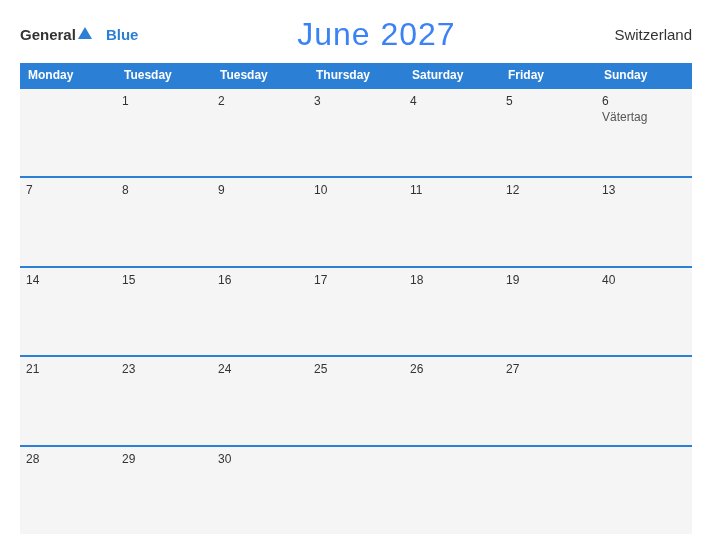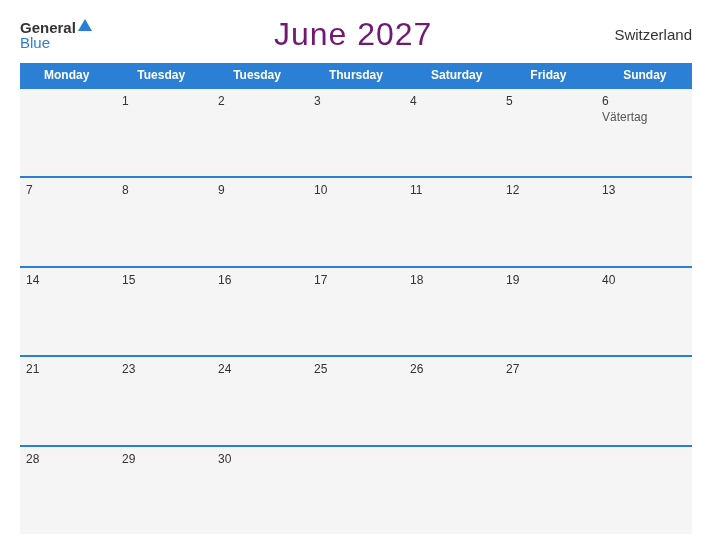--- a/index.html
+++ b/index.html
@@ -20,54 +20,55 @@
     }
     
     .header {
       display: flex;
       align-items: center;
       justify-content: space-between;
       margin-bottom: 10px;
     }
     .logo {
       display: flex;
-      flex-direction: column;
+      flex-direction: row;
       align-items: flex-start;
       line-height: 1;
     }
     .logo-general {
       font-size: 15px;
       font-weight: bold;
       color: #333;
     }
     .logo-blue {
       font-size: 15px;
-      font-weight: normal;
+      font-weight: bold;
       color: #2b7fd4;
+      margin-left: 14px;
     }
     .logo-triangle {
       display: inline-block;
       width: 0;
       height: 0;
       border-left: 7px solid transparent;
       border-right: 7px solid transparent;
       border-bottom: 12px solid #2b7fd4;
       margin-left: 2px;
       vertical-align: middle;
       position: relative;
       top: -2px;
     }
     .logo-top-row {
       display: flex;
       align-items: center;
     }
     .title {
       font-size: 32px;
       font-weight: normal;
-      color: #701a75;
+      color: #3b82f6;
       letter-spacing: 1px;
     }
     .country {
       font-size: 15px;
       color: #333;
       text-align: left;
     }
     
     .calendar {
       flex: 1;
@@ -76,21 +77,21 @@
     }
     .cal-header {
       display: grid;
       grid-template-columns: repeat(7, 1fr);
       background: #2b7fd4;
     }
     .cal-header-cell {
       color: #fff;
       font-size: 12px;
       font-weight: bold;
-      padding: 5px 24px;
+      padding: 5px 8px;
       text-align: left;
     }
     .cal-body {
       flex: 1;
       display: flex;
       flex-direction: column;
     }
     .cal-week {
       flex: 1;
       display: grid;

